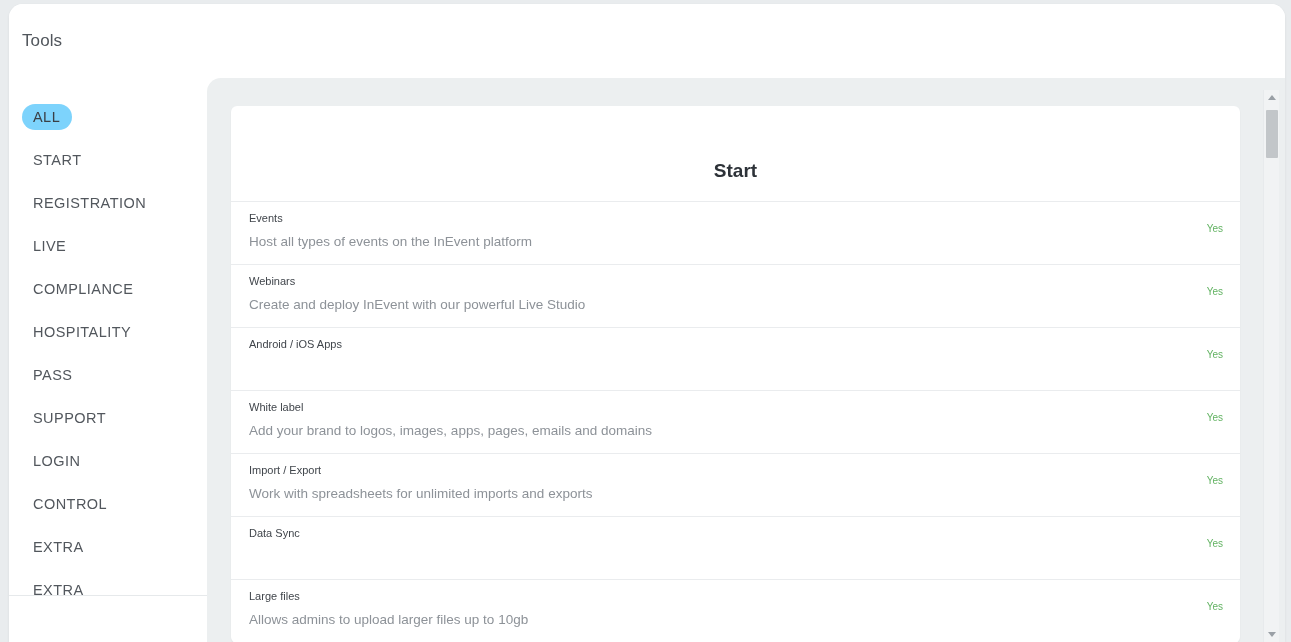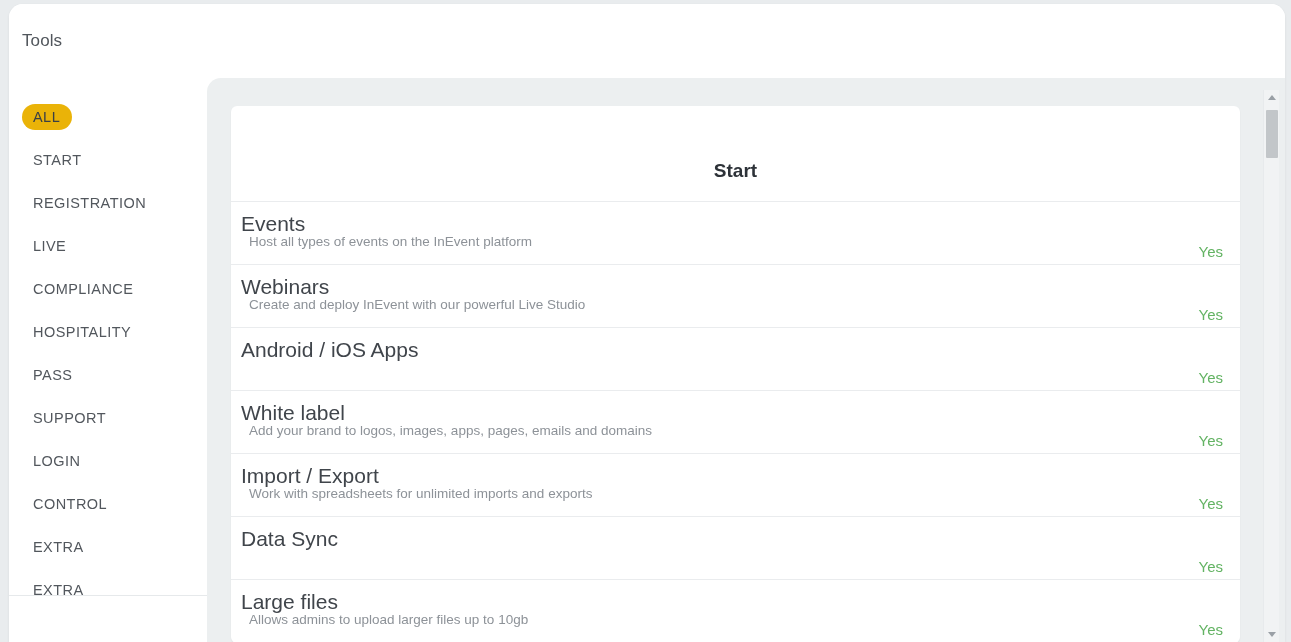--- a/index.html
+++ b/index.html
@@ -94,21 +94,21 @@
     padding: 5px 12px 5px 11px;
     font-size: 14.5px;
     letter-spacing: 0.45px;
     color: #52575d;
     cursor: pointer;
     width: fit-content;
     border-radius: 16px;
     margin-bottom: 17px;
   }
   .nav-item.active {
-    background: #eab308;
+    background: #7dd3fc;
     color: #3a3f45;
   }
   .sidebar-divider {
     position: absolute;
     left: 0; bottom: 46px;
     width: 198px; height: 1px;
     background: #e6e9eb;
   }
 
   
@@ -147,36 +147,35 @@
 
   .row {
     position: relative;
     height: 63px;
     border-bottom: 1px solid #eaecee;
     cursor: pointer;
   }
   .row:last-child { border-bottom: none; }
   .row-title {
     position: absolute;
-    left: 10px; top: 10px;
-    font-size: 21px;
+    left: 18px; top: 10px;
+    font-size: 11px;
     color: #40454b;
   }
   .row-desc {
     position: absolute;
     left: 18px; top: 32px;
     font-size: 13.5px;
     color: #8d9298;
   }
   .row-value {
     position: absolute;
     right: 17px; top: 21px;
-    font-size: 15px;
+    font-size: 10px;
     color: #63b363;
-    margin-top: 20px;
   }
 
   
   .scrollbar {
     position: absolute;
     right: 6px; top: 12px;
     width: 16px; height: 552px;
     background: #f1f3f4;
     border-left: 1px solid #e7eaec;
   }

